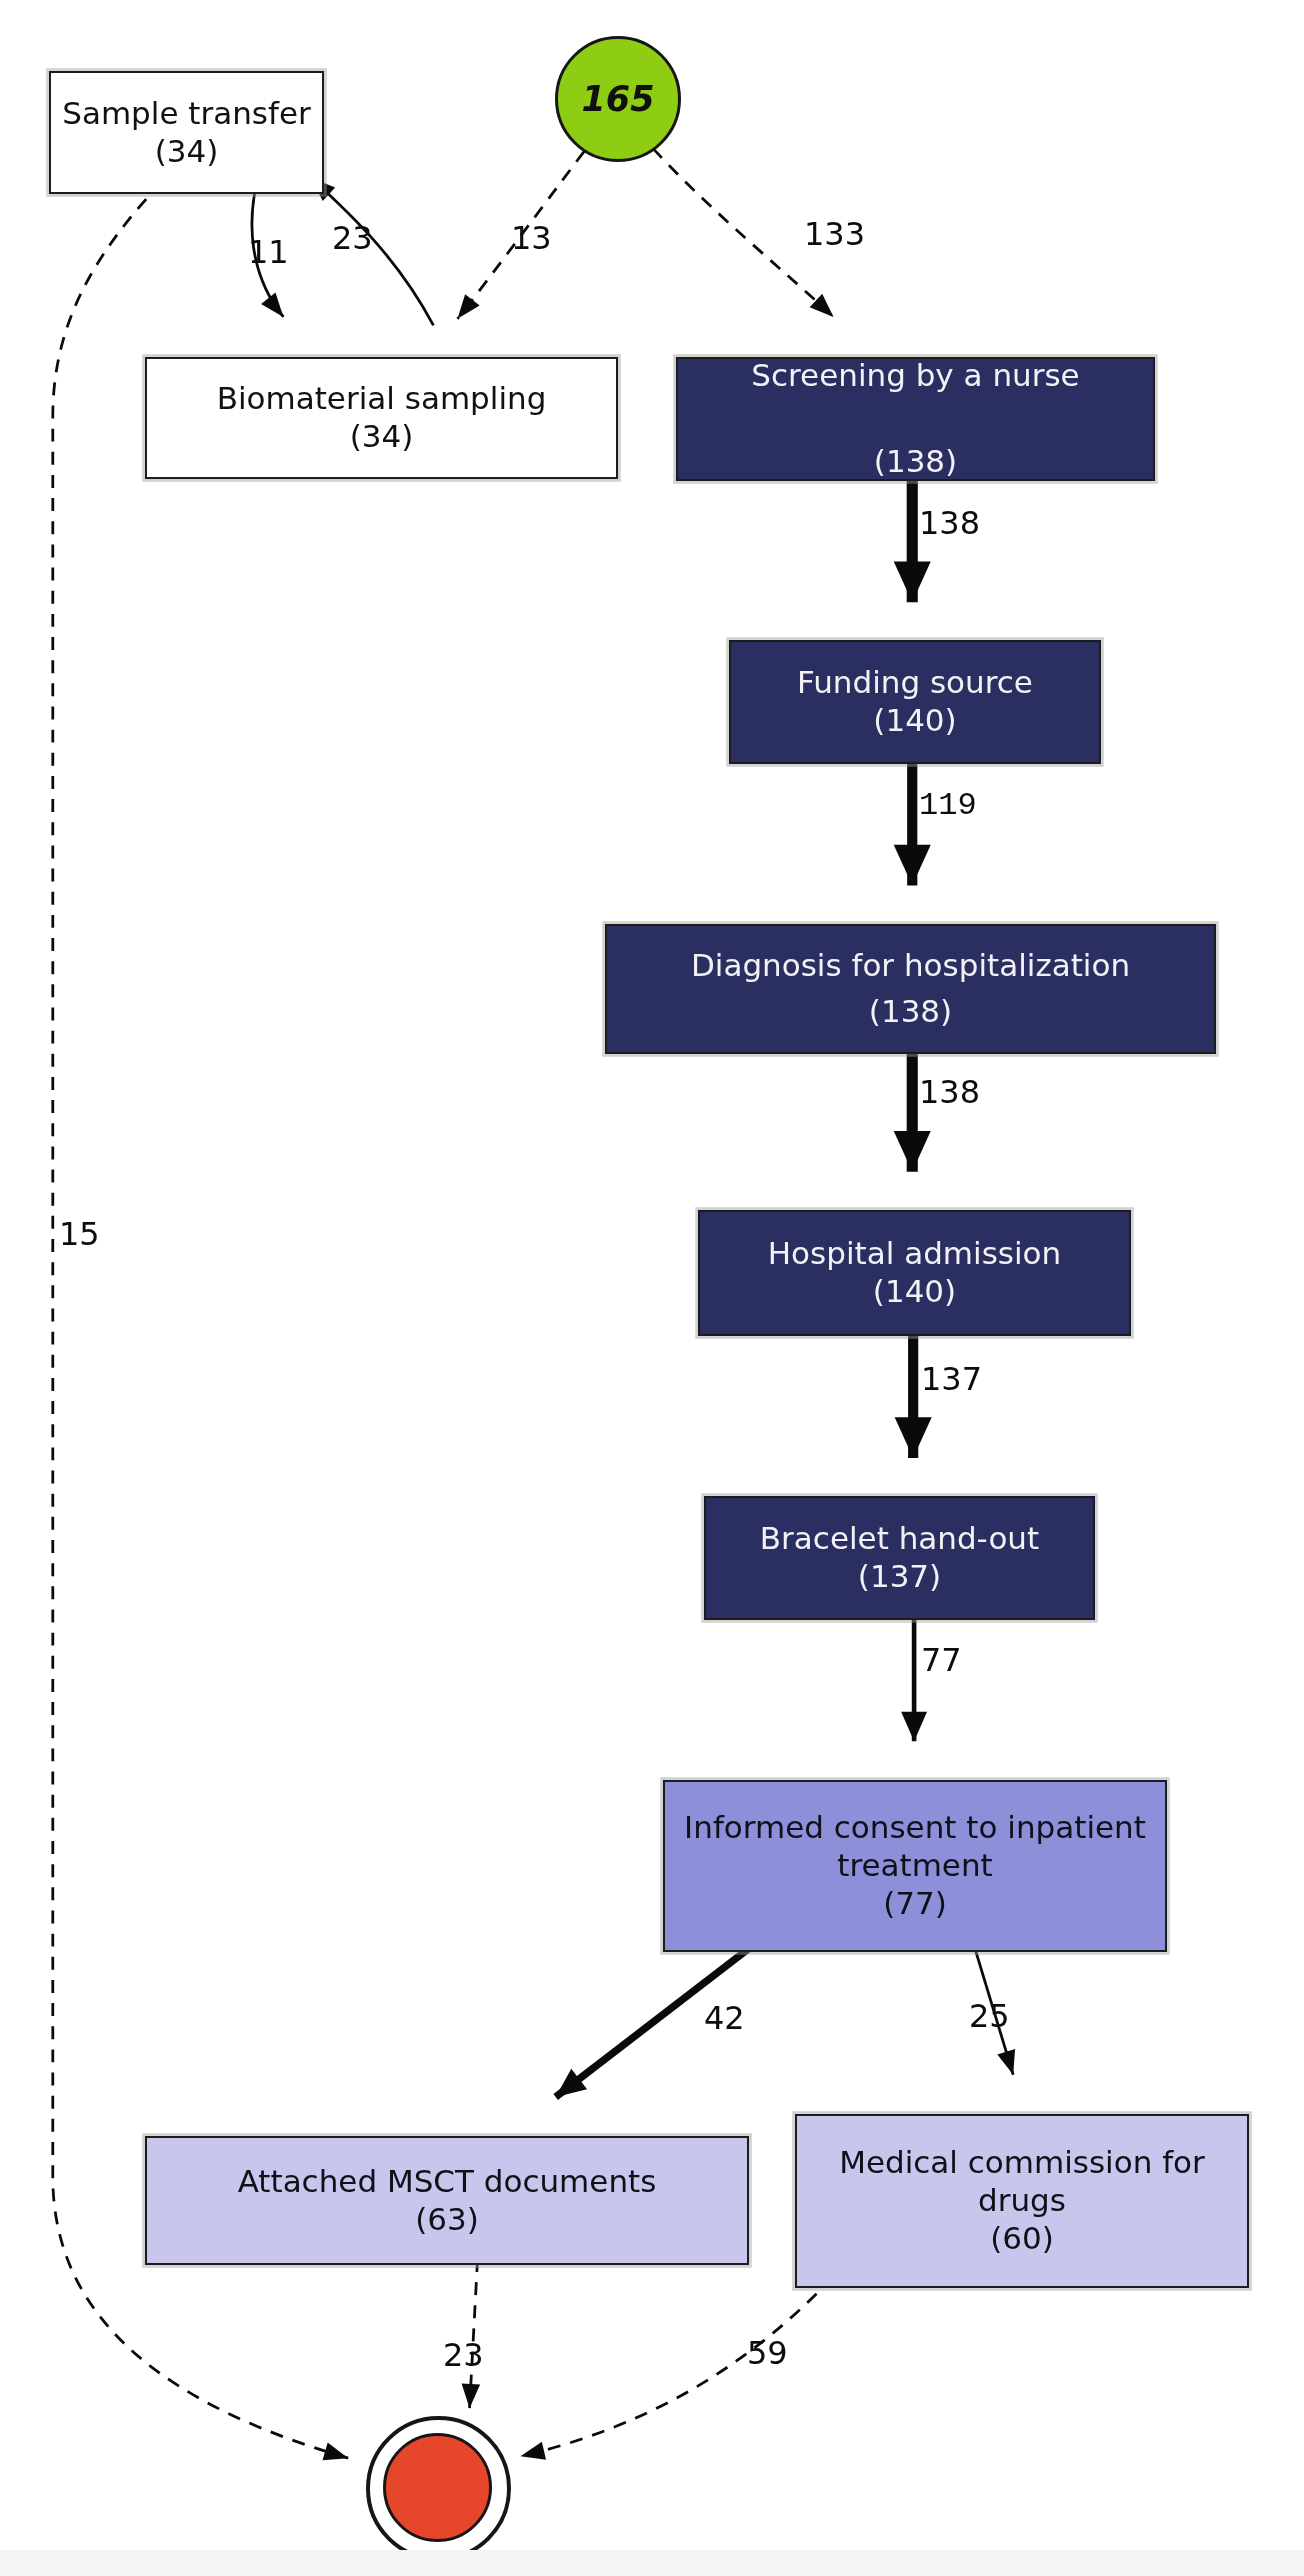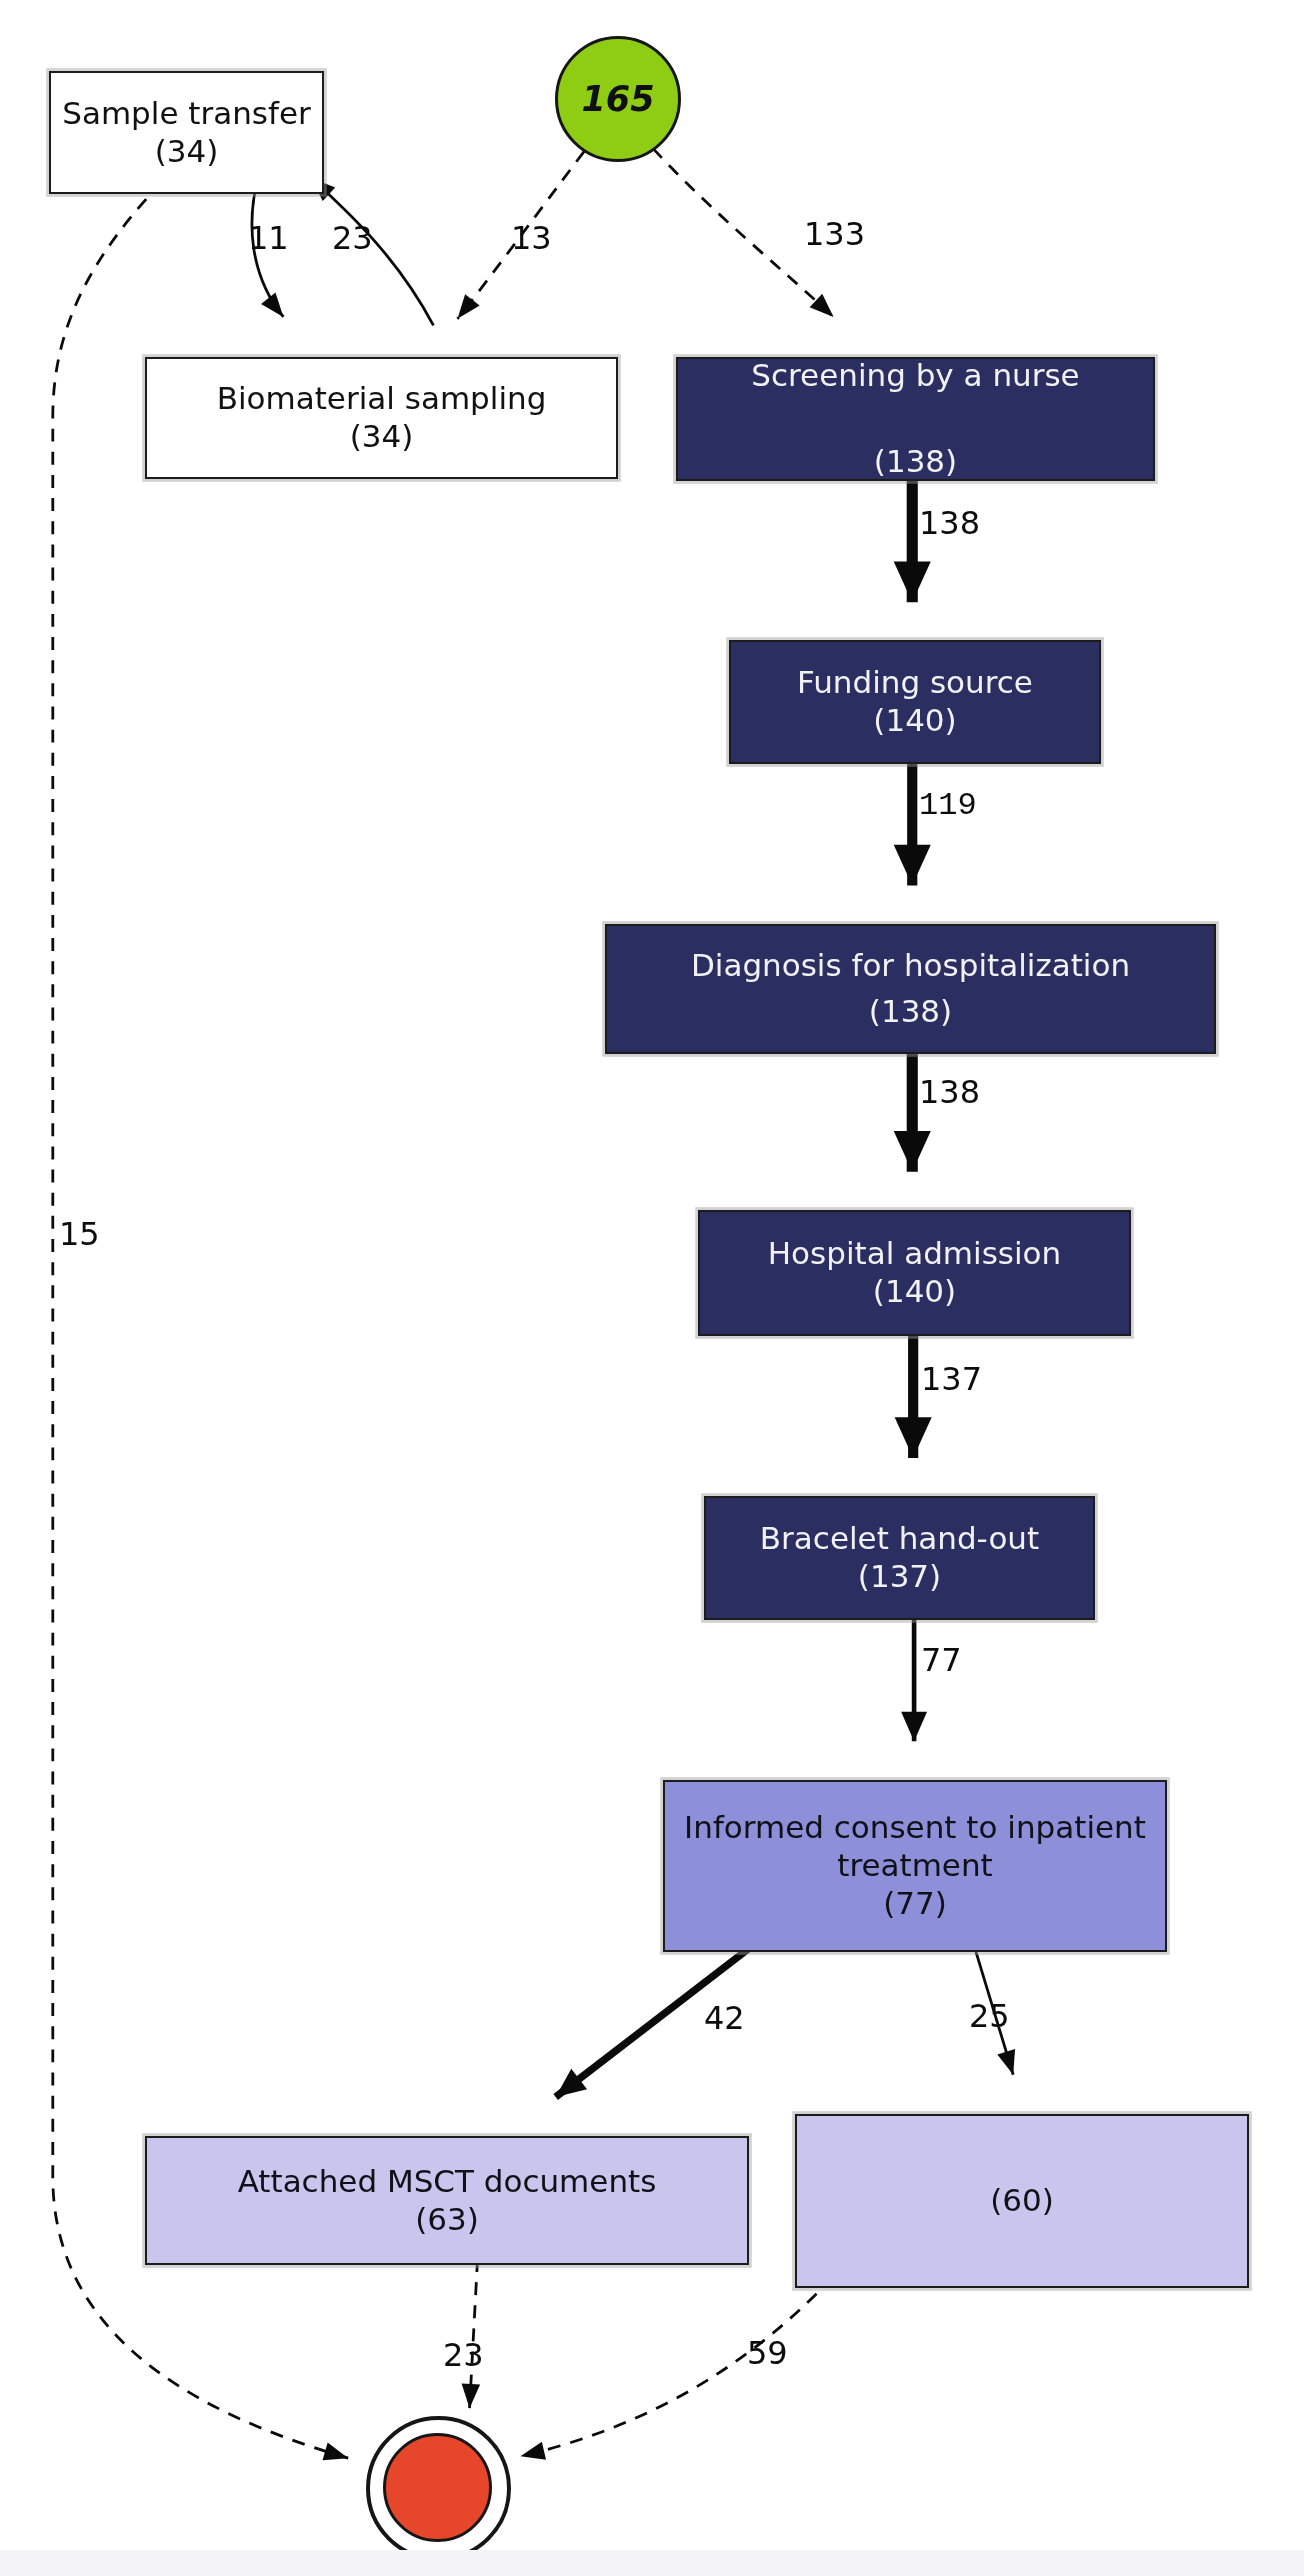--- a/index.html
+++ b/index.html
@@ -148,28 +148,29 @@
     <span class="lbl">Informed consent to inpatient treatment</span>
     <span class="cnt">(77)</span>
   </div>
 
   <div class="node light-node" style="left:145px;top:2105px;width:604px;height:129px;">
     <span class="lbl">Attached MSCT documents</span>
     <span class="cnt">(63)</span>
   </div>
 
   <div class="node light-node" style="left:795px;top:2083px;width:454px;height:174px;">
+    <span class="lbl">Medical commission for drugs</span>
     <span class="cnt">(60)</span>
   </div>
 
   <div id="end-outer" class="circle">
     <div id="end-inner"></div>
   </div>
 
-  <div class="elabel" style="left:248px;top:219px;">11</div>
+  <div class="elabel" style="left:248px;top:233px;">11</div>
   <div class="elabel" style="left:332px;top:219px;">23</div>
   <div class="elabel" style="left:511px;top:219px;">13</div>
   <div class="elabel" style="left:804px;top:215px;">133</div>
   <div class="elabel" style="left:919px;top:504px;">138</div>
   <div class="elabel" style="left:919px;top:787px;font-family:Liberation Mono, monospace;">119</div>
   <div class="elabel" style="left:919px;top:1073px;">138</div>
   <div class="elabel" style="left:921px;top:1360px;">137</div>
   <div class="elabel" style="left:921px;top:1641px;">77</div>
   <div class="elabel" style="left:704px;top:1999px;">42</div>
   <div class="elabel" style="left:969px;top:1997px;">25</div>

